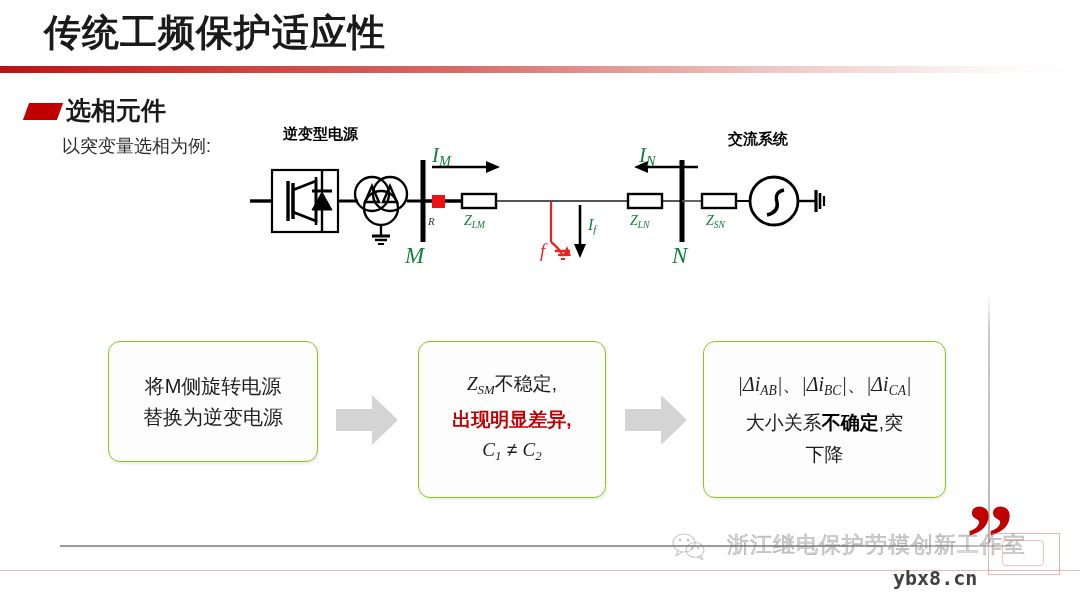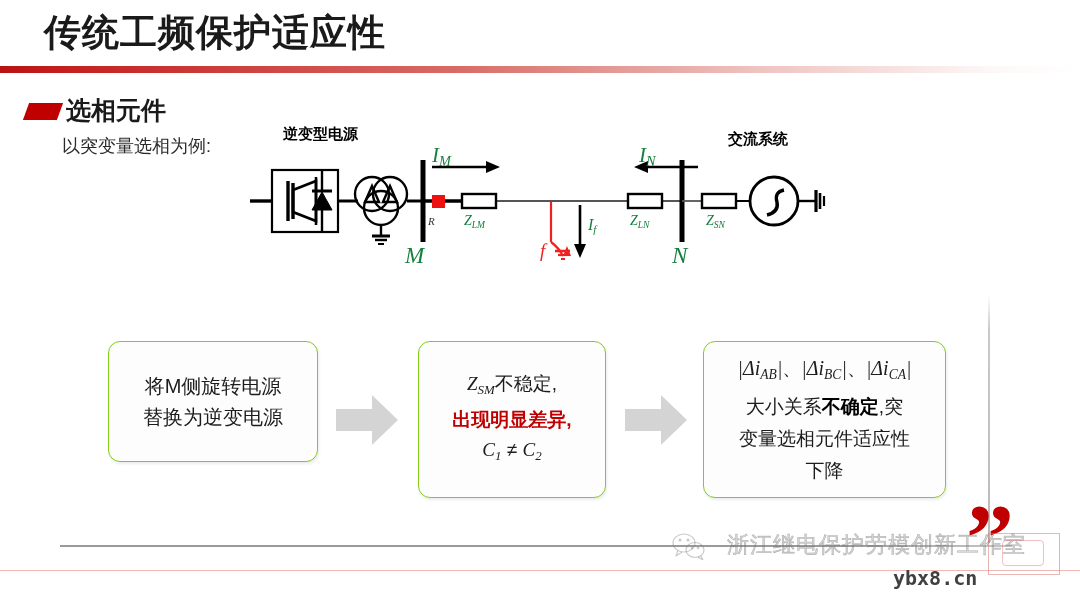--- a/index.html
+++ b/index.html
@@ -350,21 +350,20 @@
     <div class="bline"><span class="mi">Z<span class="sub">SM</span></span><span>不稳定,</span></div>
     <div class="bline"><span class="red">出现明显差异,</span></div>
     <div class="bline"><span class="mi">C<span class="sub">1</span></span><span> ≠ </span><span class="mi">C<span class="sub">2</span></span></div>
   </div>
 
   <div class="blk-arrow" id="arrow2"></div>
 
   <div class="flow-box" id="box3">
     <div class="bline"><span class="mi" style="font-size:1.05em">|Δi<span class="sub">AB</span>|</span><span>、</span><span class="mi" style="font-size:1.05em">|Δi<span class="sub">BC</span>|</span><span>、</span><span class="mi" style="font-size:1.05em">|Δi<span class="sub">CA</span>|</span></div>
     <div class="bline"><span>大小关系</span><span class="bold">不确定</span><span>,突</span></div>
-    <div class="bline">变量选相元件适应性</div>
     <div class="bline">下降</div>
   </div>
 
   <div id="vrule"></div>
   <div id="quote"><span>”</span></div>
 
   <div id="hr-gray"></div>
   <div id="hr-pink"></div>
 
   <div id="wm">

